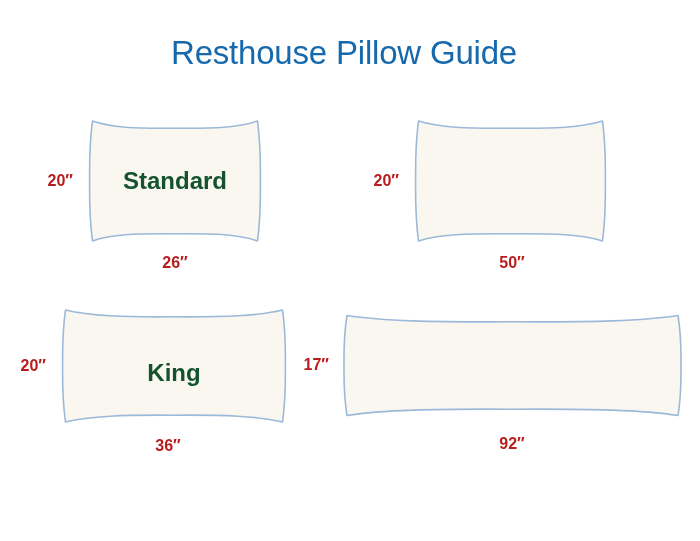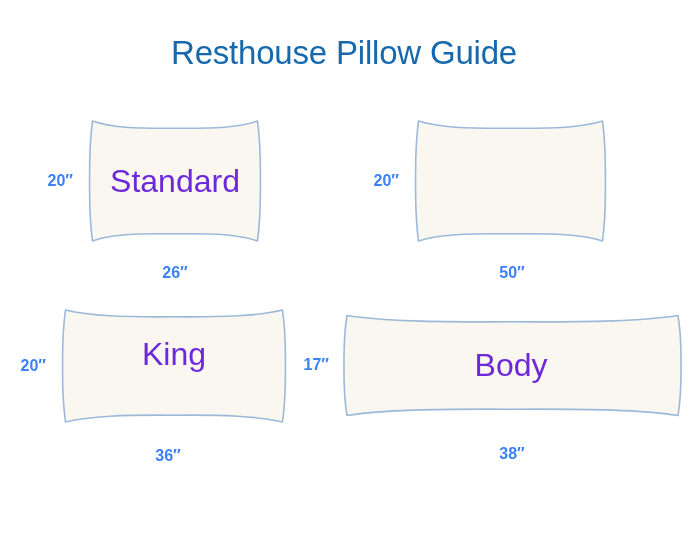--- a/index.html
+++ b/index.html
@@ -47,39 +47,38 @@
 
   .pillow-shape {
     fill: #FAF7F1;
     stroke: #9CB9D9;
     stroke-width: 1.6;
     stroke-linejoin: round;
   }
 
   .pillow-name {
     position: absolute;
-    color: #6d28d9;
-    font-size: 32px;
-    font-weight: 400;
+    color: #14532d;
+    font-size: 24px;
+    font-weight: 700;
     letter-spacing: 0px;
     white-space: nowrap;
     transform: translate(-50%, -50%);
   }
 
   .dim-label {
     position: absolute;
-    color: #3b82f6;
+    color: #b91c1c;
     font-size: 16px;
     font-weight: 700;
     letter-spacing: 0px;
     white-space: nowrap;
   }
   .dim-label.width-dim {
     transform: translateX(-50%);
-    margin-top: 10px;
   }
   .dim-label.height-dim {
     transform: translate(-100%, -50%);
   }
 </style>
 </head>
 <body>
 
 <div id="page-title">Resthouse Pillow Guide</div>
 
@@ -137,21 +136,21 @@
                C 166,12.2 200,11.0 224.5,5.0
                C 226.8,21 227.6,41 227.4,61
                C 227.6,81 226.8,101 224.5,117.0
                C 200,111.0 166,109.8 116,110.2
                C 66,109.8 32,111.0 7.5,117.0
                C 5.2,101 4.4,81 4.6,61
                C 4.4,41 5.2,21 7.5,5.0 Z"></path>
     </svg>
   </div>
 
-  <div class="pillow-name" style="left:116px; top:49px;">King</div>
+  <div class="pillow-name" style="left:116px; top:68px;">King</div>
 
   <div class="dim-label height-dim" style="left:-12px; top:61px;">20″</div>
 
   <div class="dim-label width-dim" style="left:110px; top:132px;">36″</div>
 </div>
 
 <div class="pillow-card" style="left:340px; top:311px; width:345px; height:109px;">
 
   <div class="pillow-figure">
     <svg class="pillow-svg" width="345" height="109" viewBox="0 0 345 109" xmlns="http://www.w3.org/2000/svg" aria-hidden="true">
@@ -160,18 +159,17 @@
                C 253,11.2 303,10.0 338.0,4.5
                C 340.4,19 341.2,36 341.0,54.5
                C 341.2,73 340.4,90 338.0,104.5
                C 303,99.0 253,97.8 172.5,98.2
                C 92,97.8 42,99.0 7.0,104.5
                C 4.6,90 3.8,73 4.0,54.5
                C 3.8,36 4.6,19 7.0,4.5 Z"></path>
     </svg>
   </div>
 
-  <div class="pillow-name" style="left:171px; top:54px;">Body</div>
 
   <div class="dim-label height-dim" style="left:-11px; top:54px;">17″</div>
 
-  <div class="dim-label width-dim" style="left:172px; top:124px;">38″</div>
+  <div class="dim-label width-dim" style="left:172px; top:124px;">92″</div>
 </div>
 
 </body></html>

